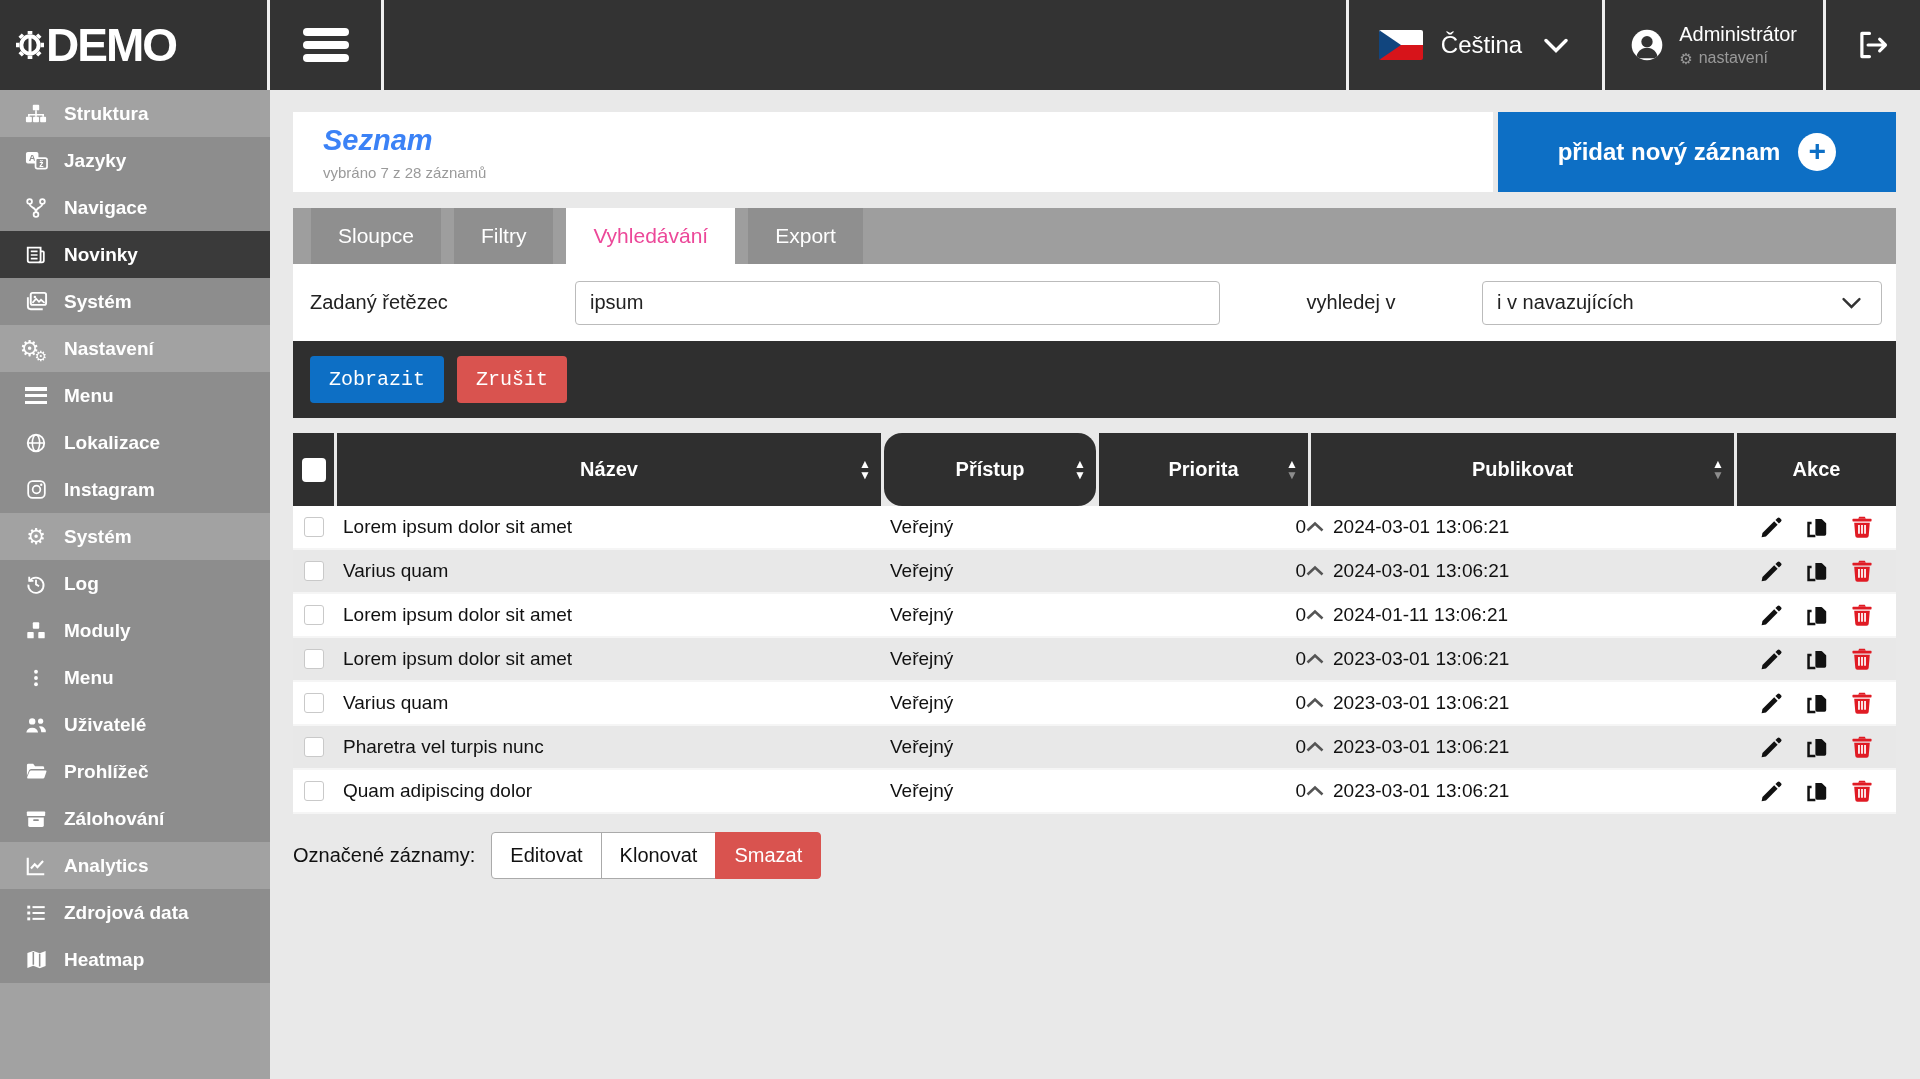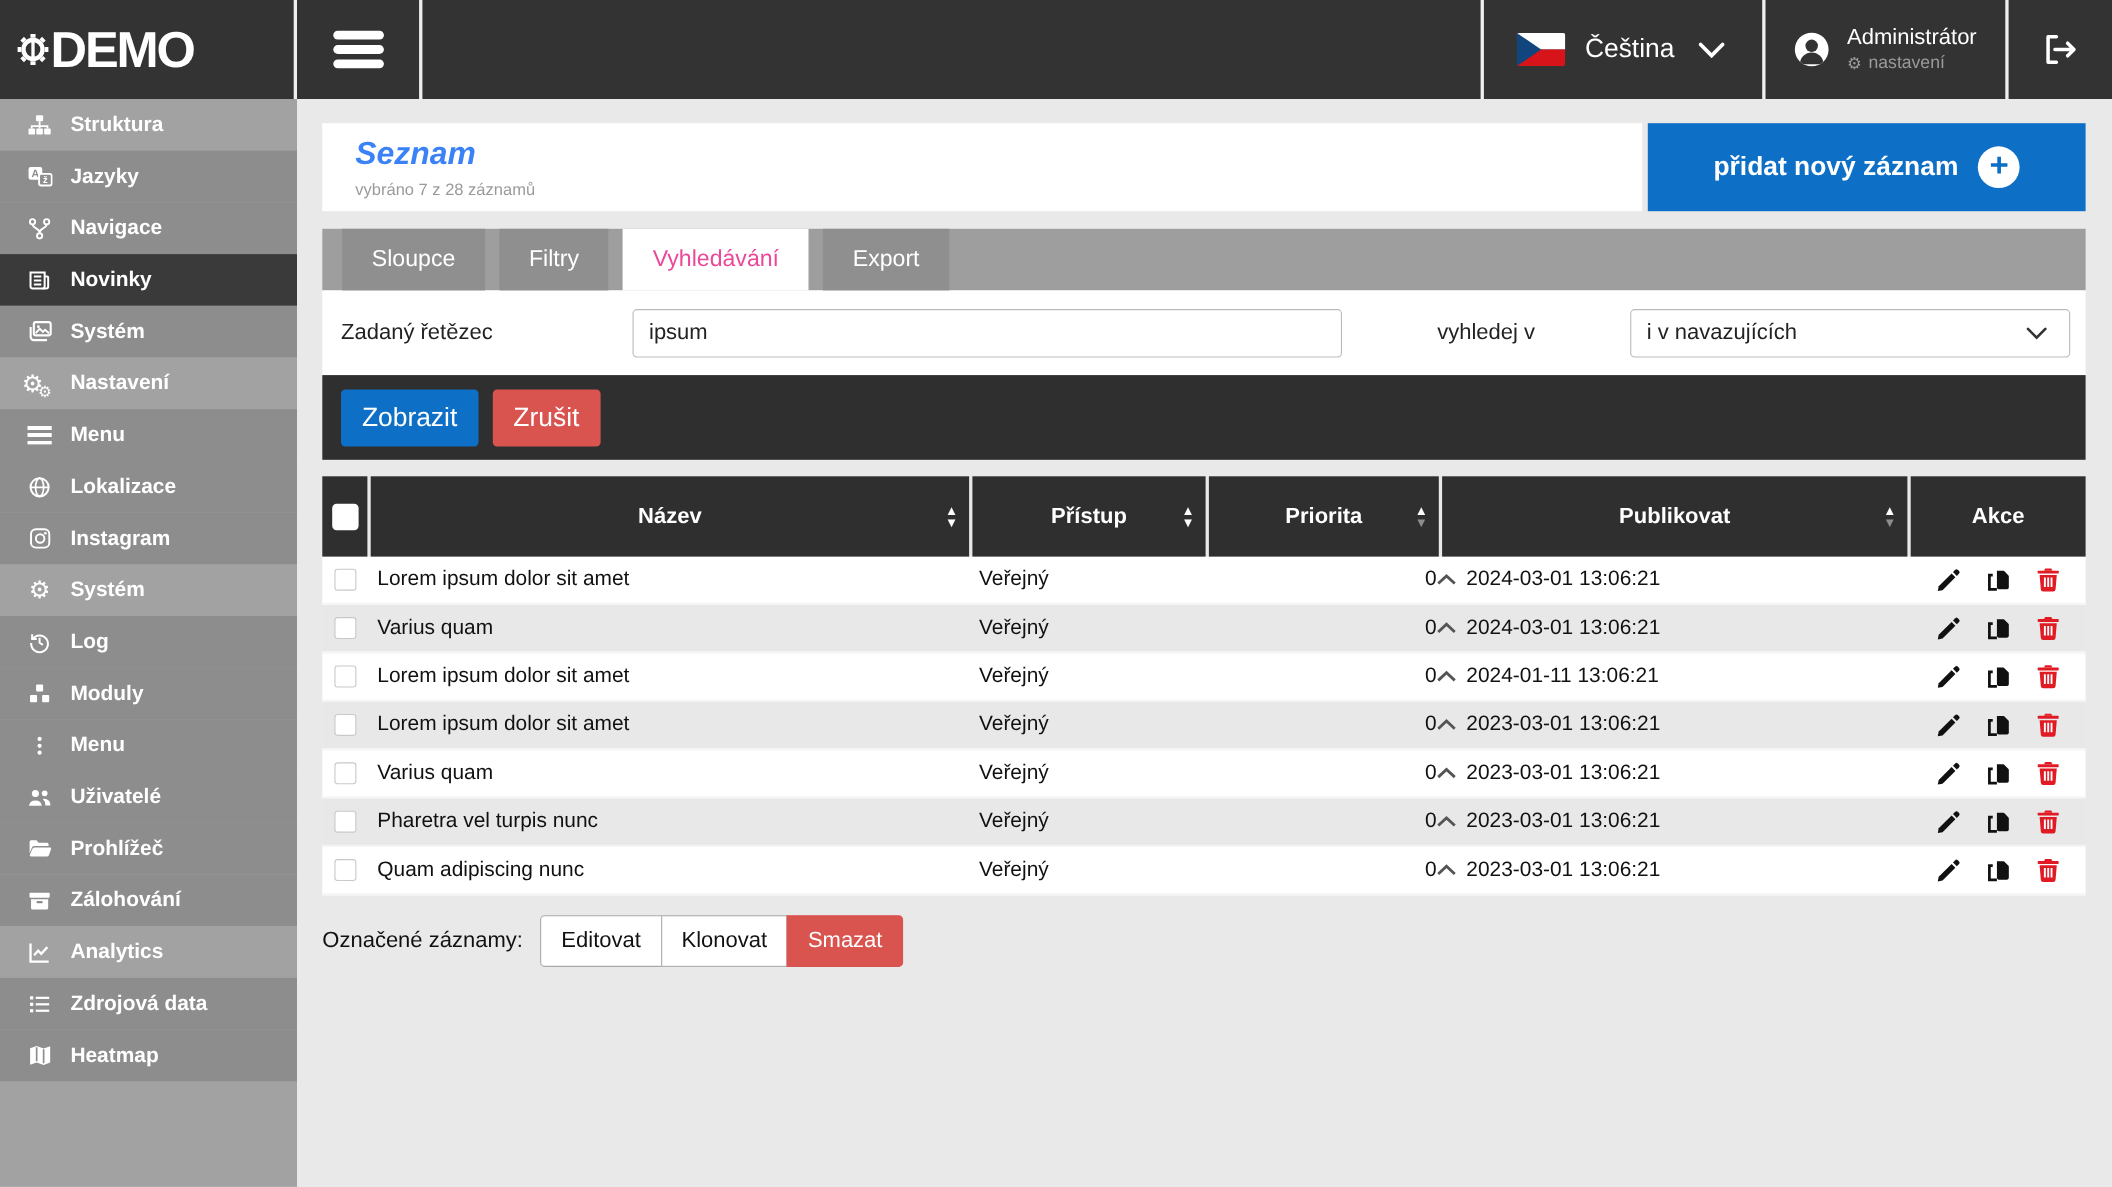--- a/index.html
+++ b/index.html
@@ -52,31 +52,31 @@
   .tab.active { background:#fff; color:#ec4899; }
 
   .form-panel { background:#fff; height:77px; display:flex; align-items:center; padding:0 14px 0 17px; }
   .flabel { font-size:20px; color:#222; }
   .flabel.first { width:265px; }
   .text-input { width:645px; height:44px; border:1px solid #bbb; border-radius:4px; font-family:inherit; font-size:20px; padding:0 14px; color:#222; outline:none; }
   .flabel.mid { flex:1; text-align:center; }
   .select-box { width:400px; height:44px; border:1px solid #bbb; border-radius:4px; background:#fff; display:flex; align-items:center; justify-content:space-between; padding:0 14px 0 14px; font-size:20px; color:#222; cursor:pointer; }
 
   .dark-strip { background:#2f2f2f; height:77px; display:flex; align-items:center; gap:13px; padding-left:17px; }
-  .btn { border:none; font-family:Liberation Sans, sans-serif; font-size:24px; padding:12px 19px; border-radius:4px; color:#fff; cursor:pointer; }
+  .btn { border:none; font-family:Liberation Mono, monospace; font-size:20px; padding:12px 19px; border-radius:4px; color:#fff; cursor:pointer; }
   .btn-primary { background:#0d6fc5; }
   .btn-danger { background:#d9534f; }
 
   
   .dtable { margin-top:15px; }
   .thead { display:flex; gap:3px; height:73px; }
   .th { background:#2f2f2f; color:#fff; font-size:20px; font-weight:bold; display:flex; align-items:center; justify-content:center; position:relative; cursor:pointer; }
   .col-check { width:41px; flex:none; justify-content:center; }
   .col-name { flex:1; }
-  .col-access { width:212px; flex:none; }
+  .col-access { width:212px; flex:none;border-radius:18px; }
   .col-prio { width:209px; flex:none; }
   .col-pub { width:423px; flex:none; }
   .col-act { width:159px; flex:none; }
   .sort { position:absolute; right:10px; top:50%; transform:translateY(-50%); display:flex; flex-direction:column; font-size:12px; line-height:11px; color:#fff; }
   .sort .dim { color:#8d8d8d; }
   input[type=checkbox] { appearance:none; -webkit-appearance:none; width:20px; height:20px; background:#fff; border:1px solid #c9c9c9; border-radius:3px; cursor:pointer; }
   .thead input[type=checkbox] { width:24px; height:24px; border:none; border-radius:4px; }
 
   .trow { display:flex; gap:3px; height:44px; align-items:stretch; background:#e8e8e8; border-bottom:2px solid #f5f5f5; font-size:19px; color:#111; }
   .trow:nth-child(even) { background:#fff; }
@@ -706,21 +706,21 @@
               <use href="#i-trash"></use>
             </svg>
           </span>
       </div>
     </div>
 
     <div class="trow">
       <div class="cell-check">
           <input type="checkbox" style="">
         </div>
-      <div class="cell-name">Quam adipiscing nunc</div>
+      <div class="cell-name">Quam adipiscing dolor</div>
       <div class="cell-access">Veřejný</div>
       <div class="cell-prio">0</div>
       <div class="cell-pub">
         <span class="caret">
             <svg width="20" height="12">
               <use href="#i-caretup"></use>
             </svg>
           </span>
         <span>2023-03-01 13:06:21</span>
       </div>

